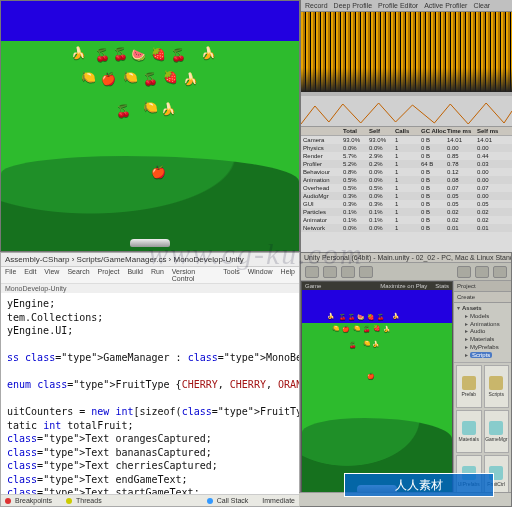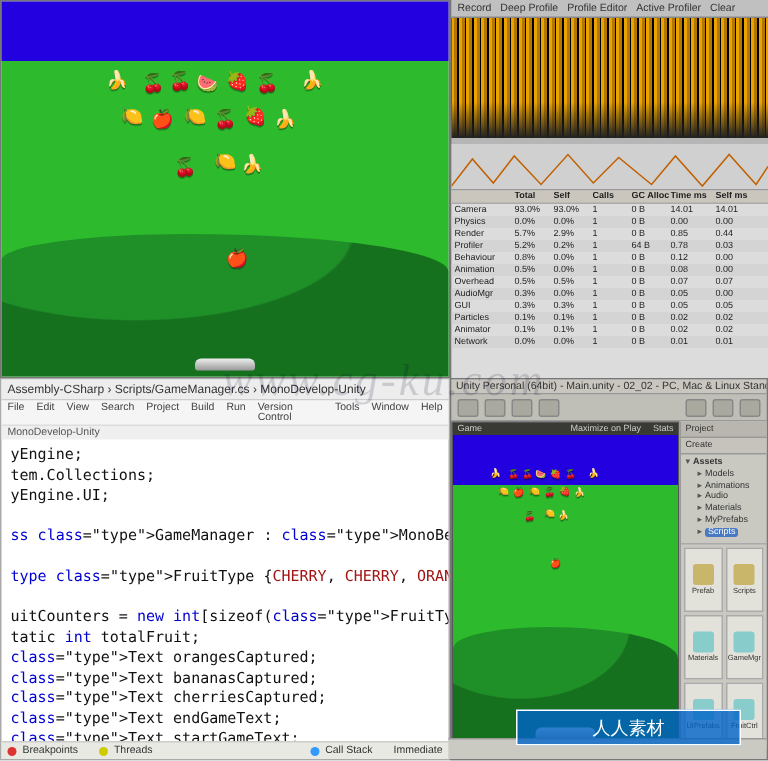--- a/index.html
+++ b/index.html
@@ -258,21 +258,21 @@
       <span>Window</span>
       <span>Help</span>
     </div>
   <div class="crumb">MonoDevelop-Unity</div>
   <div class="code-body" id="code-body">yEngine;
 tem.Collections;
 yEngine.UI;
 
 <span class="kw">ss</span> <span <span="" class="kw">class</span>="type"&gt;GameManager : <span <span="" class="kw">class</span>="type"&gt;MonoBehaviour {
 
-<span class="kw">type</span> <span <span="" class="kw">class</span>="type"&gt;FruitType {<span class="num">CHERRY</span>, <span class="num">CHERRY</span>, <span class="num">ORANGE</span>};
+<span class="kw">enum</span> <span <span="" class="kw">class</span>="type"&gt;FruitType {<span class="num">CHERRY</span>, <span class="num">CHERRY</span>, <span class="num">ORANGE</span>};
 
 uitCounters = <span class="kw">new</span> <span class="kw">int</span>[sizeof(<span <span="" class="kw">class</span>="type"&gt;FruitType)];
 tatic <span class="kw">int</span> totalFruit;
 <span <span="" class="kw">class</span>="type"&gt;Text orangesCaptured;
 <span <span="" class="kw">class</span>="type"&gt;Text bananasCaptured;
 <span <span="" class="kw">class</span>="type"&gt;Text cherriesCaptured;
 <span <span="" class="kw">class</span>="type"&gt;Text endGameText;
 <span <span="" class="kw">class</span>="type"&gt;Text startGameText;
 ="type"&gt;GameObject ball;</div>
   <div class="code-foot">

